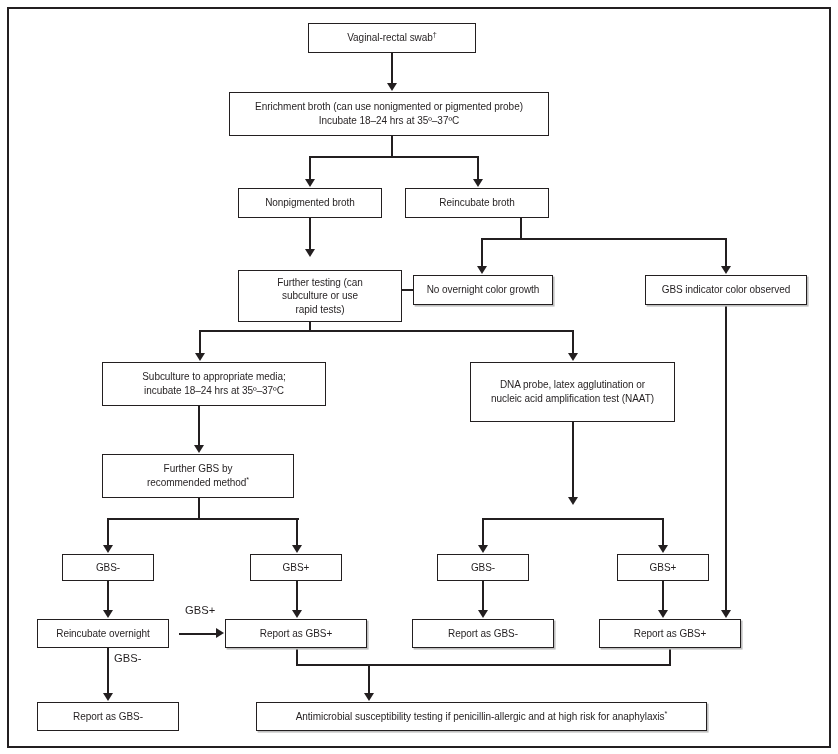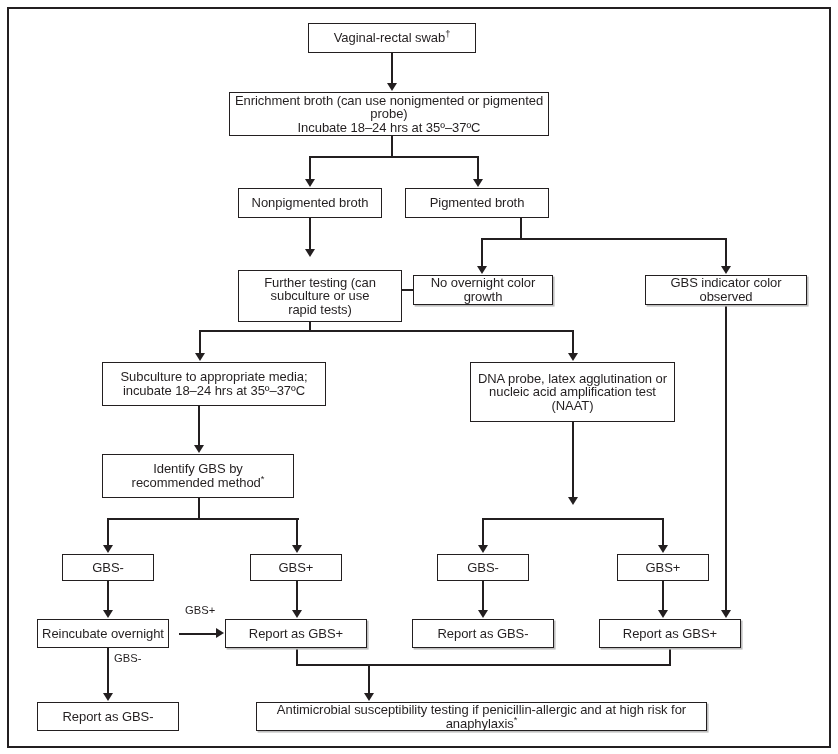--- a/index.html
+++ b/index.html
@@ -25,21 +25,21 @@
     height: 741px;
     border: 2.5px solid #231f20;
     box-sizing: border-box;
   }
   .node {
     position: absolute;
     box-sizing: border-box;
     border: 1.6px solid #231f20;
     background: #ffffff;
     color: #231f20;
-    font-size: 13px;
+    font-size: 10px;
     line-height: 13.6px;
     display: flex;
     align-items: center;
     justify-content: center;
     text-align: center;
     letter-spacing: -0.05px;
     z-index: 3;
   }
   .node .inner {
     padding: 0 4px;
@@ -108,21 +108,21 @@
       <span>Enrichment broth (can use nonigmented or pigmented probe)</span><br>
       <span>Incubate 18–24 hrs at  35º–37ºC</span>
     </span>
   </div>
 
   <div class="node" style="left:238px; top:188px; width:144px; height:30px;">
     <span class="inner">Nonpigmented broth</span>
   </div>
 
   <div class="node" style="left:405px; top:188px; width:144px; height:30px;">
-    <span class="inner">Pigmented broth</span>
+    <span class="inner">Reincubate broth</span>
   </div>
 
   <div class="node" style="left:238px; top:270px; width:164px; height:52px;">
     <span class="inner">
       <span>Further testing (can</span><br>
       <span>subculture or use</span><br>
       <span>rapid tests)</span>
     </span>
   </div>
 
@@ -143,21 +143,21 @@
 
   <div class="node" style="left:470px; top:362px; width:205px; height:60px;">
     <span class="inner">
       <span>DNA probe, latex agglutination or</span><br>
       <span>nucleic acid amplification test (NAAT)</span>
     </span>
   </div>
 
   <div class="node" style="left:102px; top:454px; width:192px; height:44px;">
     <span class="inner">
-      <span>Identify GBS by</span><br>
+      <span>Further GBS by</span><br>
       <span>recommended method</span><sup>*</sup>
     </span>
   </div>
 
   <div class="node" style="left:62px; top:554px; width:92px; height:27px;">
     <span class="inner">GBS-</span>
   </div>
 
   <div class="node" style="left:250px; top:554px; width:92px; height:27px;">
     <span class="inner">GBS+</span>

